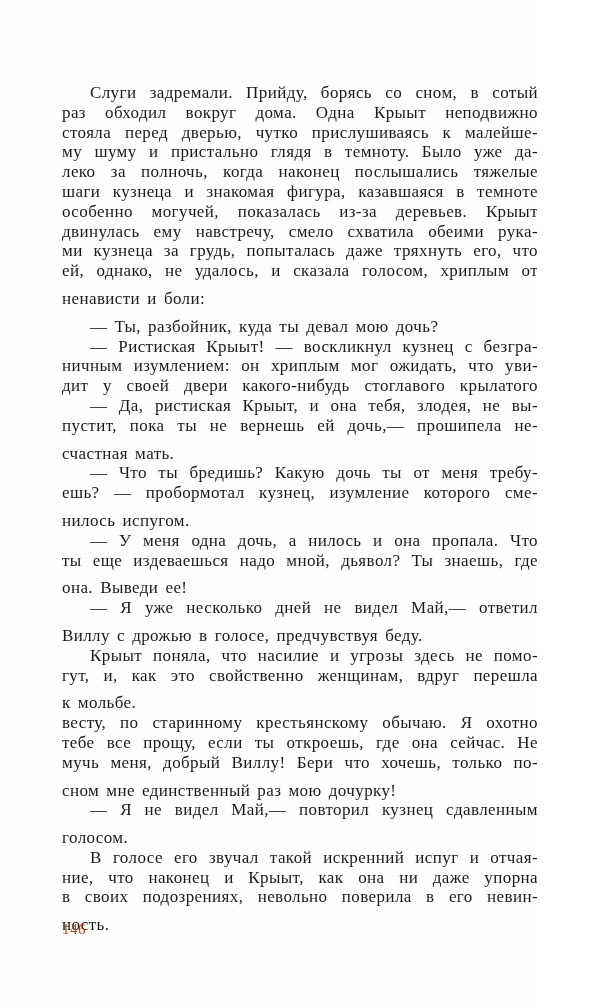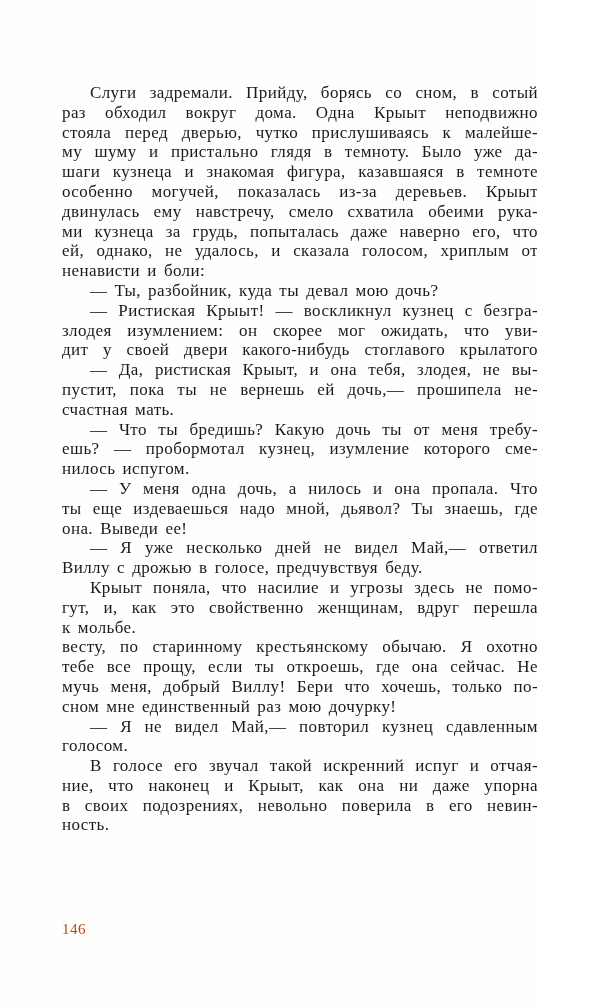--- a/index.html
+++ b/index.html
@@ -31,20 +31,21 @@
     word-spacing: 2.5px;
     text-align: justify;
     text-align-last: justify;
     white-space: normal;
     overflow: visible;
   }
   .line.e {               
     text-align: left;
     text-align-last: left;
     white-space: nowrap;
+    margin-top: 8px;
   }
   .line.i {               
     text-indent: 28px;
   }
   .page-number {
     position: absolute;
     left: 62px;
     top: 921px;
     font-size: 15px;
     letter-spacing: 0.5px;
@@ -53,29 +54,30 @@
 </style>
 </head>
 <body>
 
 <div class="scan-page">
   <div class="text-block">
     <div class="line j i">Слуги задремали. Прийду, борясь со сном, в сотый</div>
     <div class="line j">раз обходил вокруг дома. Одна Крыыт неподвижно</div>
     <div class="line j">стояла перед дверью, чутко прислушиваясь к малейше-</div>
     <div class="line j">му шуму и пристально глядя в темноту. Было уже да-</div>
+    <div class="line j">леко за полночь, когда наконец послышались тяжелые</div>
     <div class="line j">шаги кузнеца и знакомая фигура, казавшаяся в темноте</div>
     <div class="line j">особенно могучей, показалась из-за деревьев. Крыыт</div>
     <div class="line j">двинулась ему навстречу, смело схватила обеими рука-</div>
-    <div class="line j">ми кузнеца за грудь, попыталась даже наверно его, что</div>
+    <div class="line j">ми кузнеца за грудь, попыталась даже тряхнуть его, что</div>
     <div class="line j">ей, однако, не удалось, и сказала голосом, хриплым от</div>
     <div class="line e">ненависти и боли:</div>
     <div class="line e i">— Ты, разбойник, куда ты девал мою дочь?</div>
     <div class="line j i">— Ристиская Крыыт! — воскликнул кузнец с безгра-</div>
-    <div class="line j">злодея изумлением: он скорее мог ожидать, что уви-</div>
+    <div class="line j">ничным изумлением: он хриплым мог ожидать, что уви-</div>
     <div class="line j">дит у своей двери какого-нибудь стоглавого крылатого</div>
     <div class="line j i">— Да, ристиская Крыыт, и она тебя, злодея, не вы-</div>
     <div class="line j">пустит, пока ты не вернешь ей дочь,— прошипела не-</div>
     <div class="line e">счастная мать.</div>
     <div class="line j i">— Что ты бредишь? Какую дочь ты от меня требу-</div>
     <div class="line j">ешь? — пробормотал кузнец, изумление которого сме-</div>
     <div class="line e">нилось испугом.</div>
     <div class="line j i">— У меня одна дочь, а нилось и она пропала. Что</div>
     <div class="line j">ты еще издеваешься надо мной, дьявол? Ты знаешь, где</div>
     <div class="line e">она. Выведи ее!</div>

